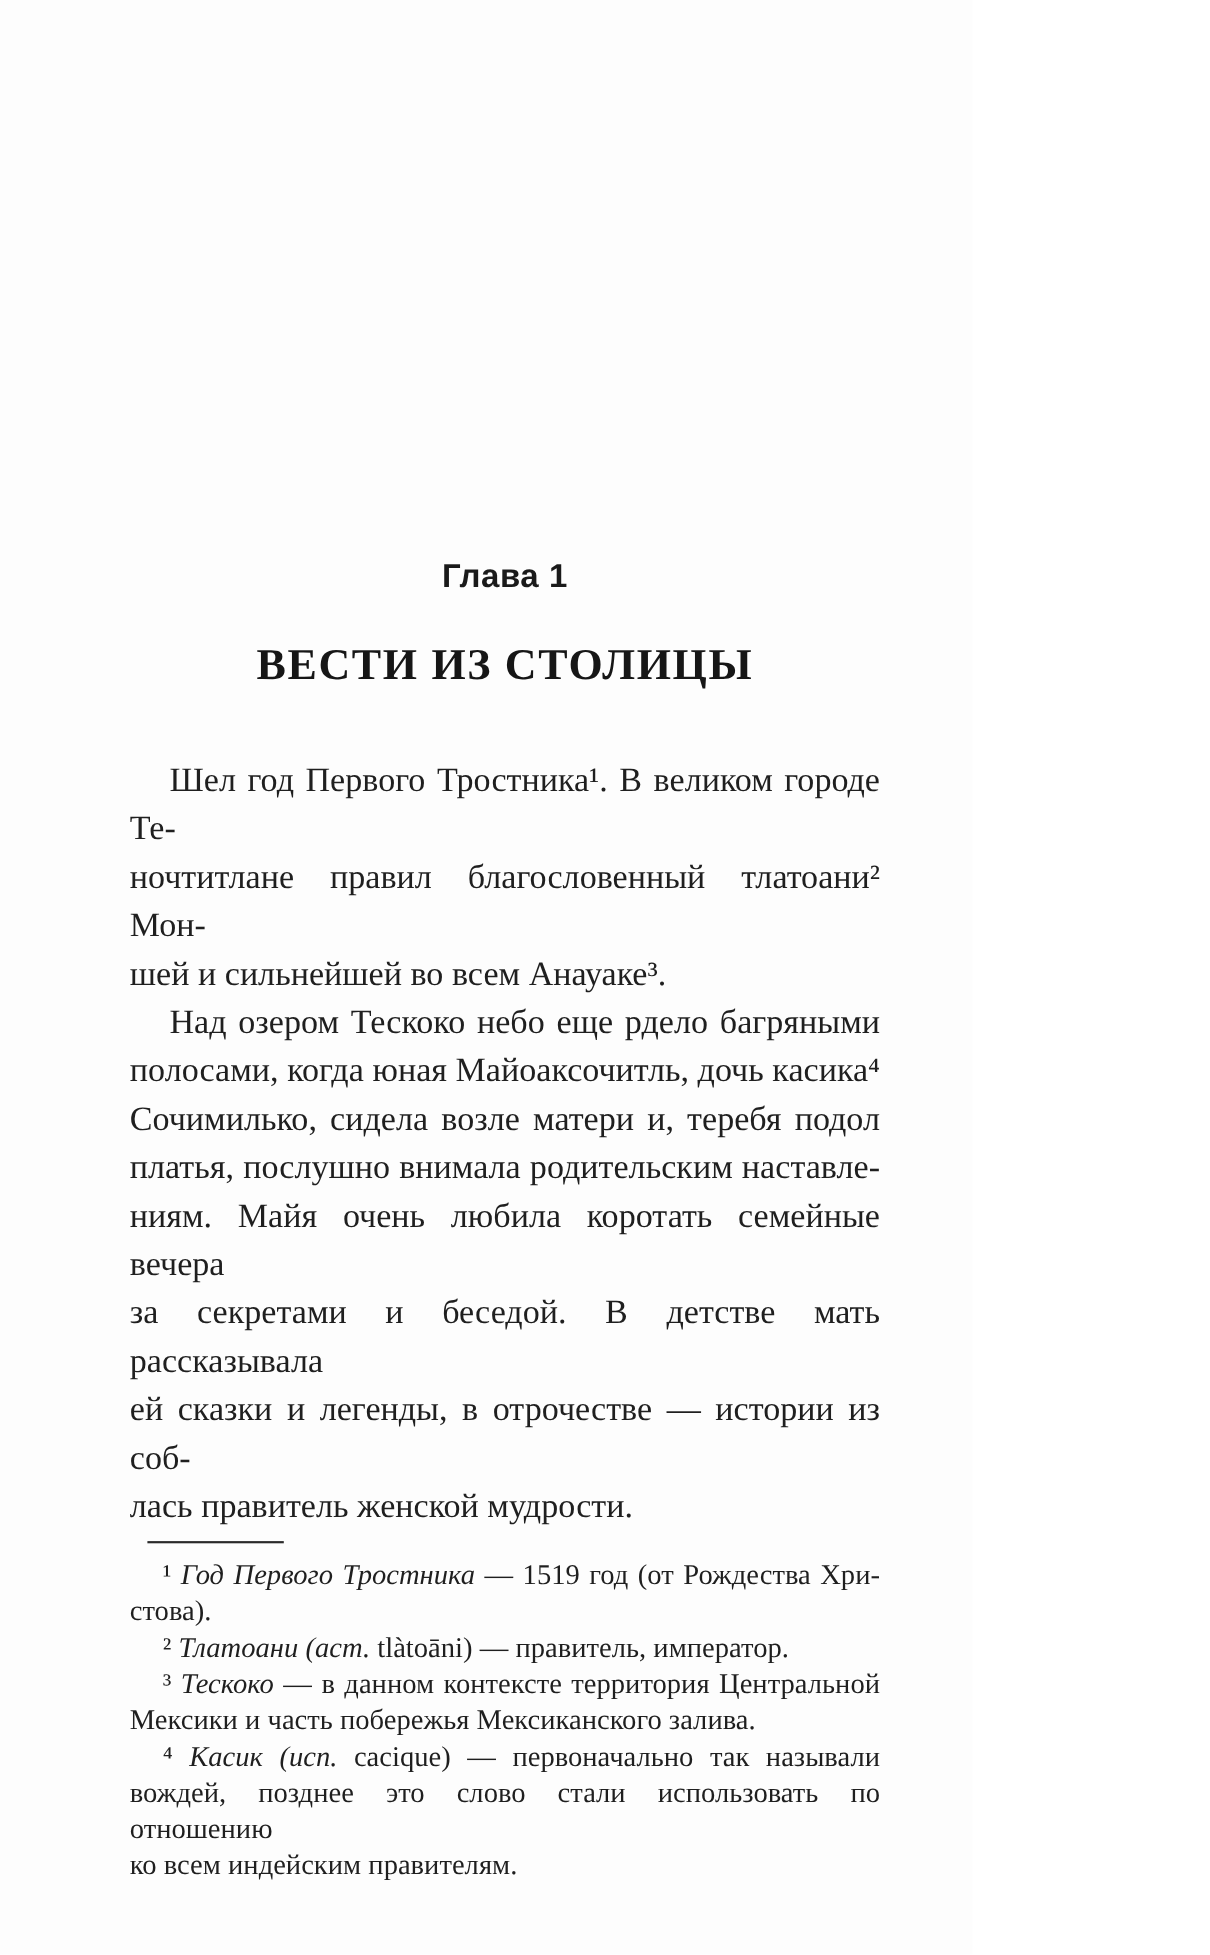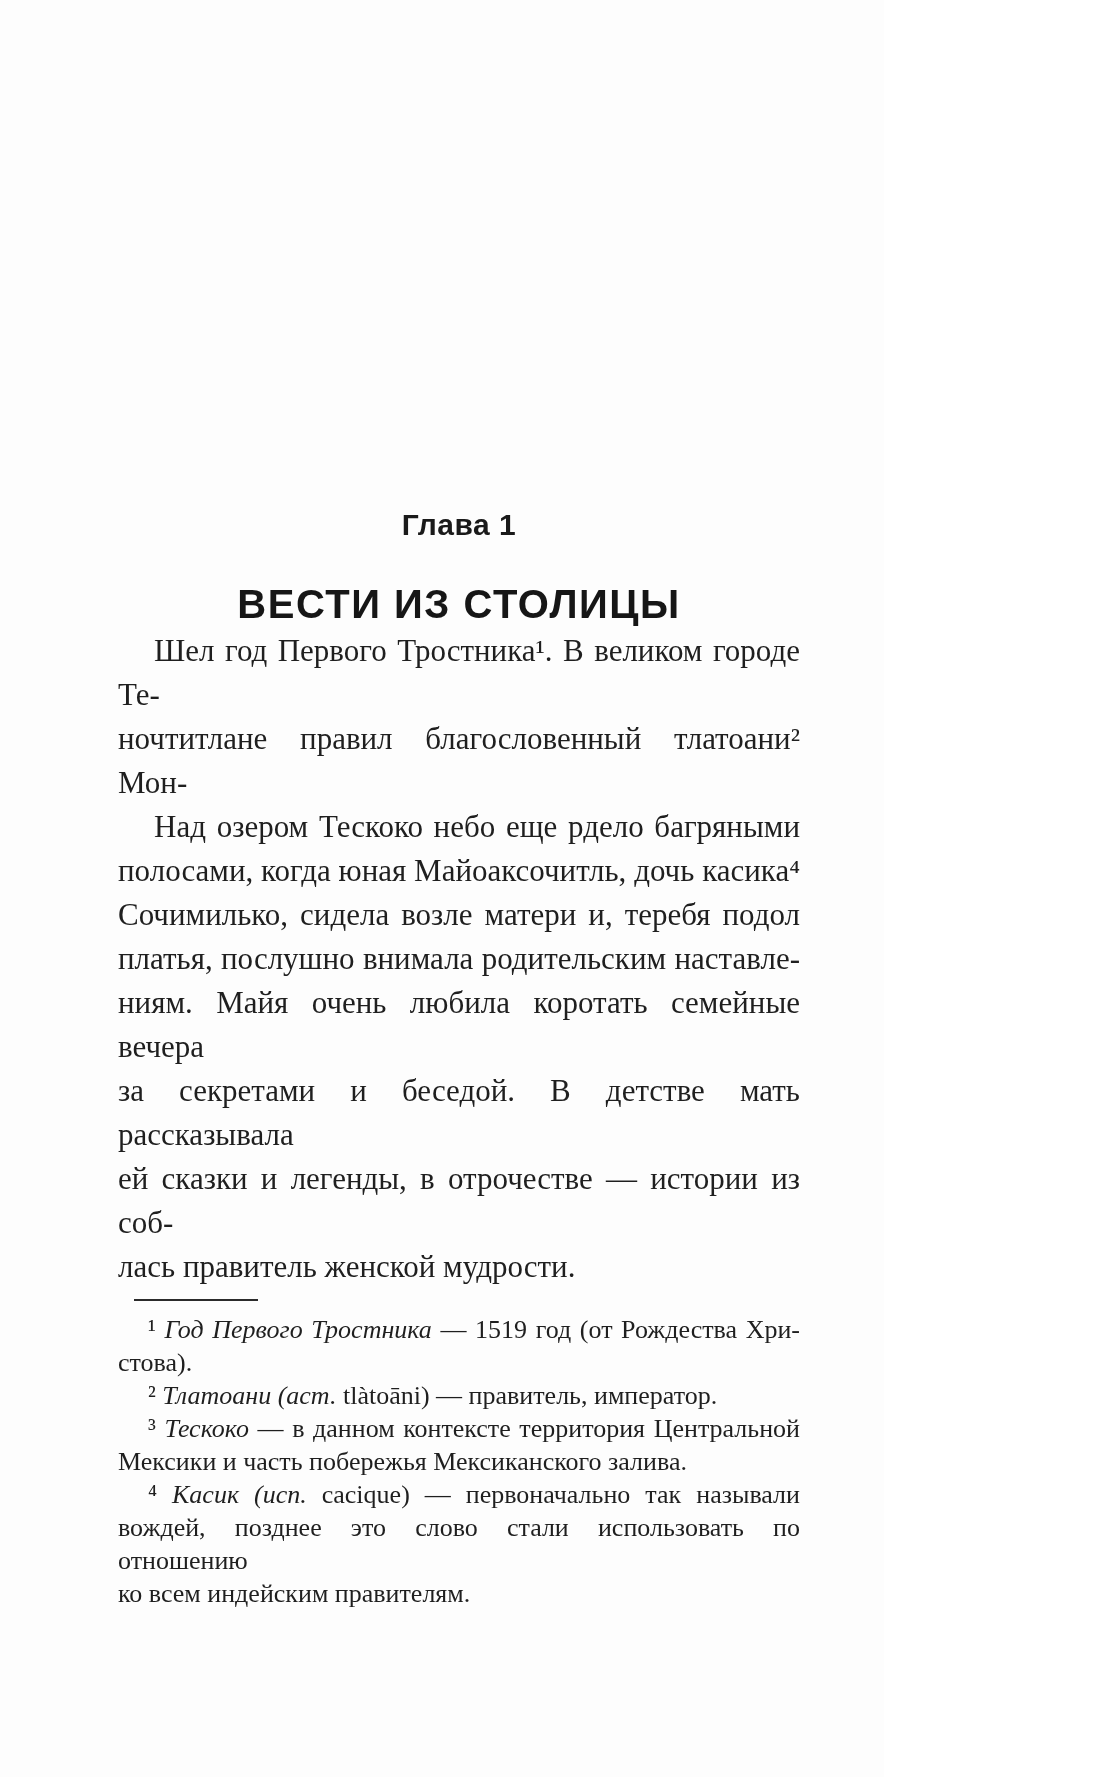--- a/index.html
+++ b/index.html
@@ -22,29 +22,30 @@
     font-family: "Liberation Sans", "DejaVu Sans", sans-serif;
     font-weight: 600;
     font-size: 30px;
     line-height: 40px;
     text-align: center;
     color: #1a1a1a;
     letter-spacing: 0.5px;
   }
   .chapter-title {
     margin: 34px 0 0 0;
-    font-family: Liberation Sans, sans-serif;
+    font-family: Liberation Serif, serif;
     font-weight: 600;
     font-size: 40px;
     line-height: 50px;
     text-align: center;
     color: #161616;
     letter-spacing: 1.5px;
   }
   .body-text {
+    margin-top: 58px;
     font-size: 31px;
     line-height: 44px;
   }
   .footnotes {
     margin-top: 12px;
     font-size: 26px;
     line-height: 33px;
   }
   .line {
     text-align: justify;
@@ -71,20 +72,21 @@
 <body>
 
 <div class="page">
   <div class="chapter-label">Глава 1</div>
 
   <h1 class="chapter-title">ВЕСТИ ИЗ СТОЛИЦЫ</h1>
 
   <div class="body-text" id="body-text">
       <div class="line first-line"><span>Шел год Первого Тростника¹. В великом городе Те-</span></div>
       <div class="line"><span>ночтитлане правил благословенный тлатоани² Мон-</span></div>
+      <div class="line last-line"><span>шей и сильнейшей во всем Анауаке³.</span></div>
       <div class="line first-line"><span>Над озером Тескоко небо еще рдело багряными</span></div>
       <div class="line"><span>полосами, когда юная Майоаксочитль, дочь касика⁴</span></div>
       <div class="line"><span>Сочимилько, сидела возле матери и, теребя подол</span></div>
       <div class="line"><span>платья, послушно внимала родительским наставле-</span></div>
       <div class="line"><span>ниям. Майя очень любила коротать семейные вечера</span></div>
       <div class="line"><span>за секретами и беседой. В детстве мать рассказывала</span></div>
       <div class="line"><span>ей сказки и легенды, в отрочестве — истории из соб-</span></div>
       <div class="line last-line"><span>лась правитель женской мудрости.</span></div>
     </div>
 

